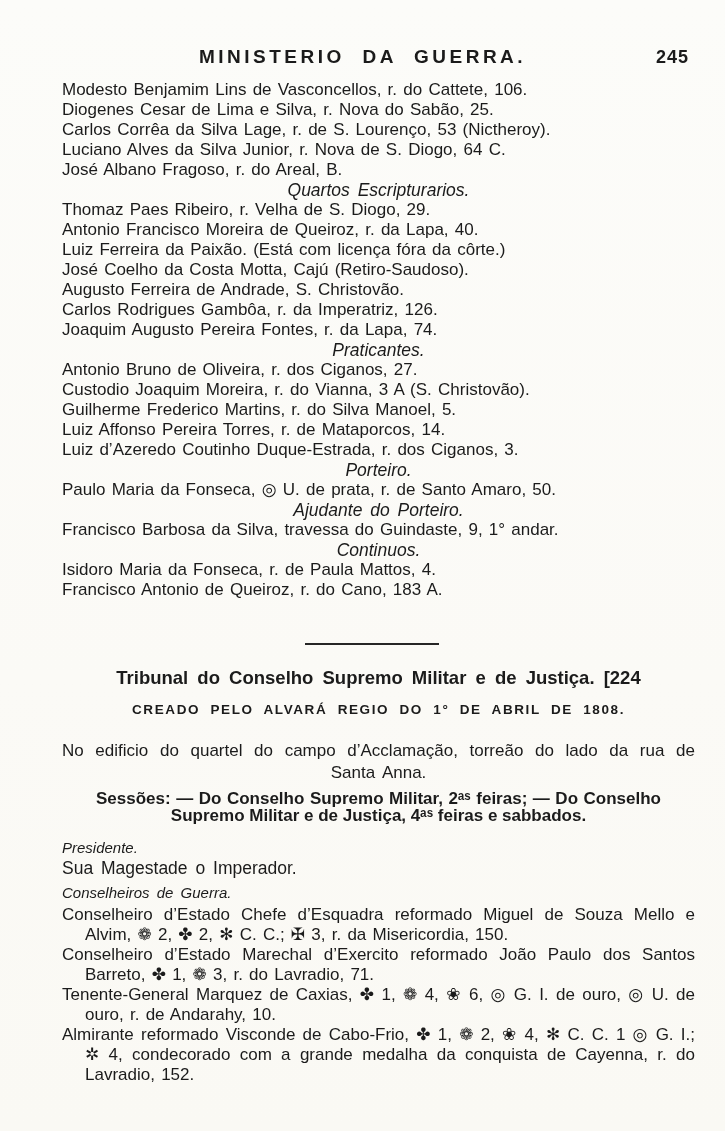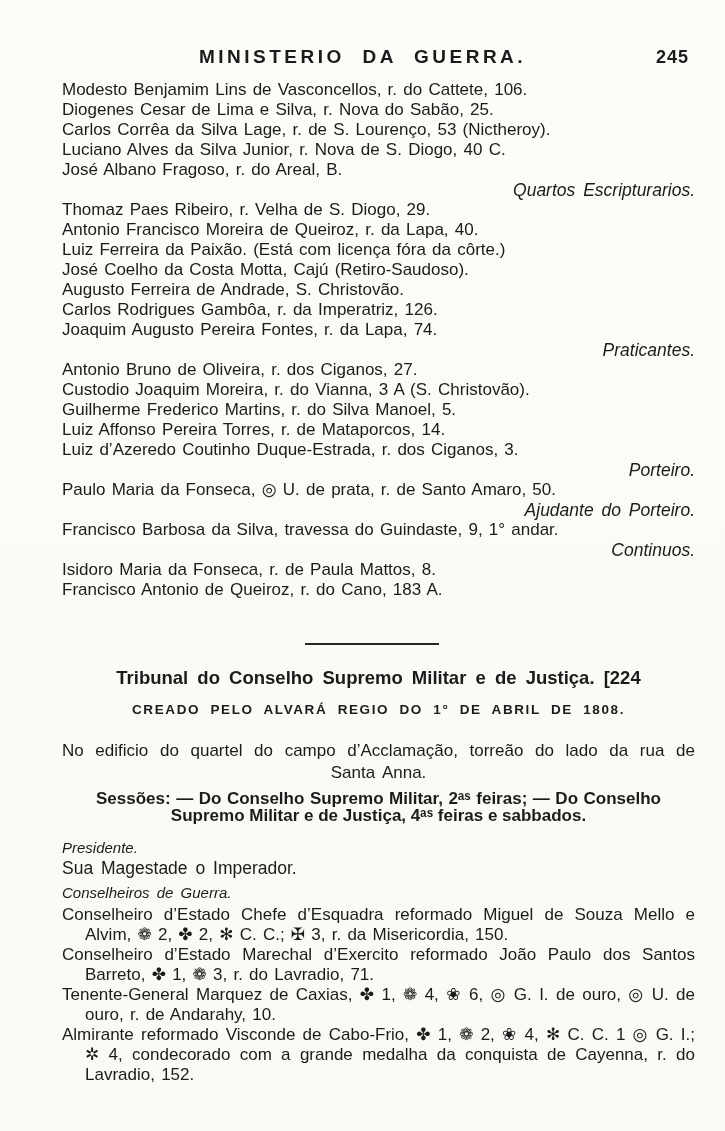--- a/index.html
+++ b/index.html
@@ -55,21 +55,21 @@
     padding-left: 23px;
     text-indent: -23px;
     word-spacing: 1.5px;
   }
   .section-heading {
     margin: 0;
     font-size: 17.5px;
     line-height: 20px;
     font-style: italic;
     font-weight: 500;
-    text-align: right;
+    text-align: center;
     word-spacing: 3px;
   }
   
   .rule {
     position: absolute;
     top: 643px;
     left: 305px;
     width: 134px;
     height: 2px;
     background: #262626;
@@ -154,21 +154,21 @@
 
   <div class="header">
     <span class="running-title">MINISTERIO DA GUERRA.</span>
     <span class="page-number">245</span>
   </div>
 
   <div class="roster">
     <p class="entry">Modesto Benjamim Lins de Vasconcellos, r. do Cattete, 106.</p>
     <p class="entry">Diogenes Cesar de Lima e Silva, r. Nova do Sabão, 25.</p>
     <p class="entry">Carlos Corrêa da Silva Lage, r. de S. Lourenço, 53 (Nictheroy).</p>
-    <p class="entry">Luciano Alves da Silva Junior, r. Nova de S. Diogo, 40 C.</p>
+    <p class="entry">Luciano Alves da Silva Junior, r. Nova de S. Diogo, 64 C.</p>
     <p class="entry">José Albano Fragoso, r. do Areal, B.</p>
 
     <h3 class="section-heading">Quartos Escripturarios.</h3>
     <p class="entry">Thomaz Paes Ribeiro, r. Velha de S. Diogo, 29.</p>
     <p class="entry">Antonio Francisco Moreira de Queiroz, r. da Lapa, 40.</p>
     <p class="entry">Luiz Ferreira da Paixão. (Está com licença fóra da côrte.)</p>
     <p class="entry">José Coelho da Costa Motta, Cajú (Retiro-Saudoso).</p>
     <p class="entry">Augusto Ferreira de Andrade, S. Christovão.</p>
     <p class="entry">Carlos Rodrigues Gambôa, r. da Imperatriz, 126.</p>
     <p class="entry">Joaquim Augusto Pereira Fontes, r. da Lapa, 74.</p>
@@ -180,21 +180,21 @@
     <p class="entry">Luiz Affonso Pereira Torres, r. de Mataporcos, 14.</p>
     <p class="entry">Luiz d’Azeredo Coutinho Duque-Estrada, r. dos Ciganos, 3.</p>
 
     <h3 class="section-heading">Porteiro.</h3>
     <p class="entry">Paulo Maria da Fonseca, ◎ U. de prata, r. de Santo Amaro, 50.</p>
 
     <h3 class="section-heading">Ajudante do Porteiro.</h3>
     <p class="entry">Francisco Barbosa da Silva, travessa do Guindaste, 9, 1° andar.</p>
 
     <h3 class="section-heading">Continuos.</h3>
-    <p class="entry">Isidoro Maria da Fonseca, r. de Paula Mattos, 8.</p>
+    <p class="entry">Isidoro Maria da Fonseca, r. de Paula Mattos, 4.</p>
     <p class="entry">Francisco Antonio de Queiroz, r. do Cano, 183 A.</p>
   </div>
 
   <div class="rule"></div>
 
   <div class="tribunal">
     <h2 class="tribunal-title">Tribunal do Conselho Supremo Militar e de Justiça. [224</h2>
     <p class="tribunal-subtitle">CREADO PELO ALVARÁ REGIO DO 1° DE ABRIL DE 1808.</p>
     <p class="tribunal-location">No edificio do quartel do campo d’Acclamação, torreão do lado da rua de Santa Anna.</p>
     <p class="tribunal-sessions">Sessões: — Do Conselho Supremo Militar, 2ᵃˢ feiras; — Do Conselho Supremo Militar e de Justiça, 4ᵃˢ feiras e sabbados.</p>

